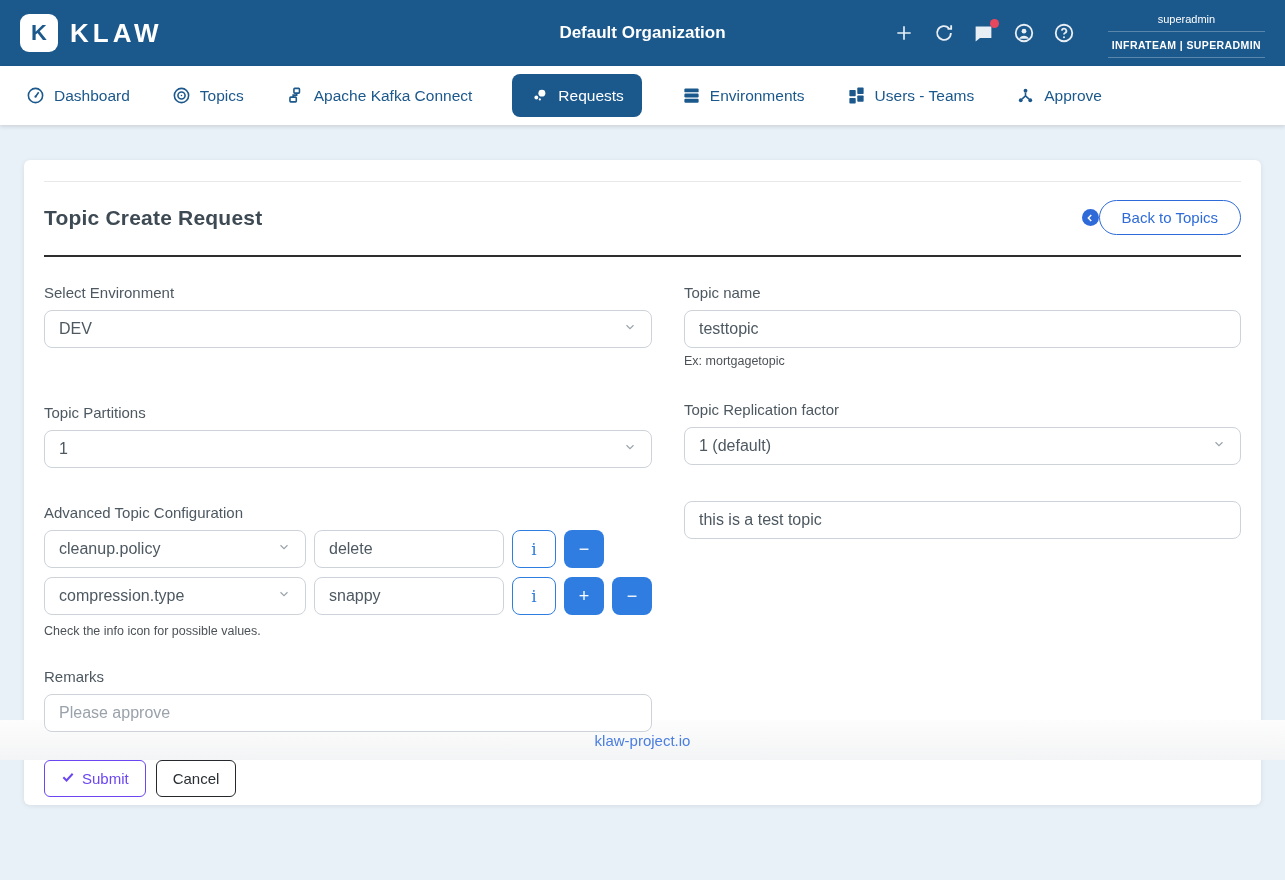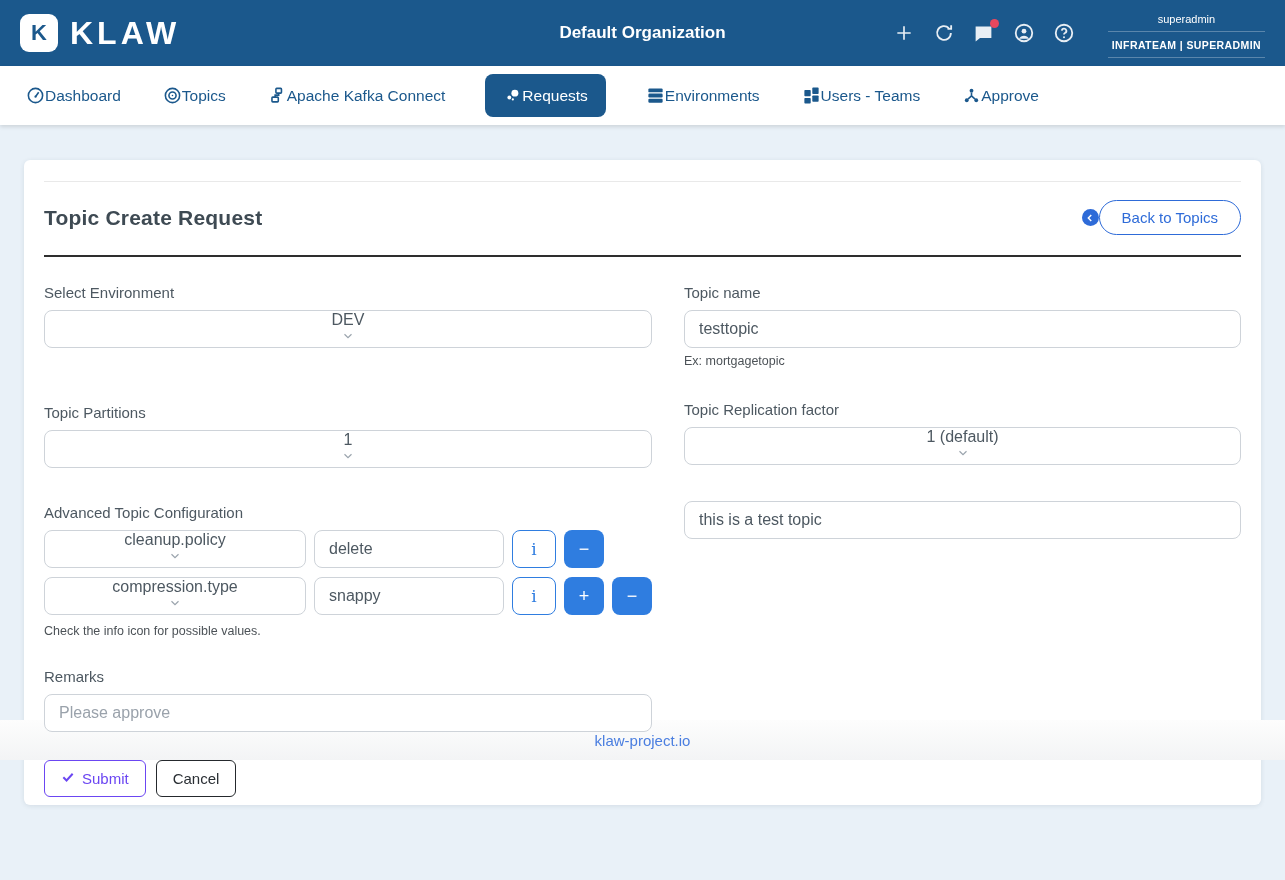--- a/index.html
+++ b/index.html
@@ -14,21 +14,21 @@
   .navbar {
     height:66px; background:#1b588c; display:flex; align-items:center;
     padding:0 20px; position:relative; color:#fff;
   }
   .brand { display:flex; align-items:center; gap:12px; }
   .logo-box {
     width:38px; height:38px; background:#fff; border-radius:9px;
     display:flex; align-items:center; justify-content:center;
     color:#1b588c; font-weight:bold; font-size:22px;
   }
-  .brand-name { font-size:32px; font-weight:600; letter-spacing:4px; color:#fff; }
+  .brand-name { font-size:26px; font-weight:600; letter-spacing:4px; color:#fff; }
   .org-title {
     position:absolute; left:50%; transform:translateX(-50%);
     font-size:17px; font-weight:bold; color:#fff;
   }
   .nav-right { margin-left:auto; display:flex; align-items:center; gap:16px; }
   .nav-ico {
     width:24px; height:24px; display:flex; align-items:center; justify-content:center;
     color:#e8eef4; cursor:pointer; position:relative; font-size:22px;
   }
   .nav-ico svg { display:block; }
@@ -45,21 +45,21 @@
     font-size:10.5px; font-weight:bold; color:#fff; letter-spacing:0.4px;
     padding:7px 4px 6px; border-bottom:1px solid rgba(255,255,255,0.28);
   }
   
   .tabbar {
     height:59px; background:#fff; display:flex; align-items:center;
     padding:0 24px; gap:38px; box-shadow:0 2px 4px rgba(0,0,0,0.12);
     position:relative; z-index:2;
   }
   .tab {
-    display:flex; align-items:center; color:#1b588c;
+    display:flex; align-items:center; gap:9px; color:#1b588c;
     font-size:15.5px; font-weight:500; cursor:pointer; padding:12px 2px;
     white-space:nowrap;
   }
   .tab svg { flex:0 0 auto; }
   .tab.active {
     background:#1b588c; color:#fff; border-radius:8px; padding:12px 18px;
   }
   
   .main { height:595px; padding:35px 24px 0; }
   .card {
@@ -85,21 +85,20 @@
     font-family:"Liberation Sans", sans-serif;
   }
   
   .form-grid { display:flex; gap:32px; padding-top:27px; }
   .col { flex:1 1 0; }
   .f-label { font-size:15px; color:#4d5861; margin-bottom:9px; }
   .ctrl {
     height:38px; border:1px solid #ced3d9; border-radius:8px; background:#fff;
     display:flex; align-items:center; padding:0 14px; font-size:16px; color:#4d5861;
     width:100%;
-    flex-direction:column;
   }
   .select { justify-content:space-between; cursor:pointer; }
   .chev { color:#9aa4ad; }
   input.ctrl { outline:none; font-family:"Liberation Sans", sans-serif; }
   input.ctrl::placeholder { color:#9aa2ab; }
   .helper { font-size:12.5px; color:#4c5257; margin-top:6px; }
   .grp-env { margin-bottom:56px; }
   .grp-part { margin-bottom:36px; }
   .grp-name { margin-bottom:33px; }
   .grp-repl { margin-bottom:36px; }

